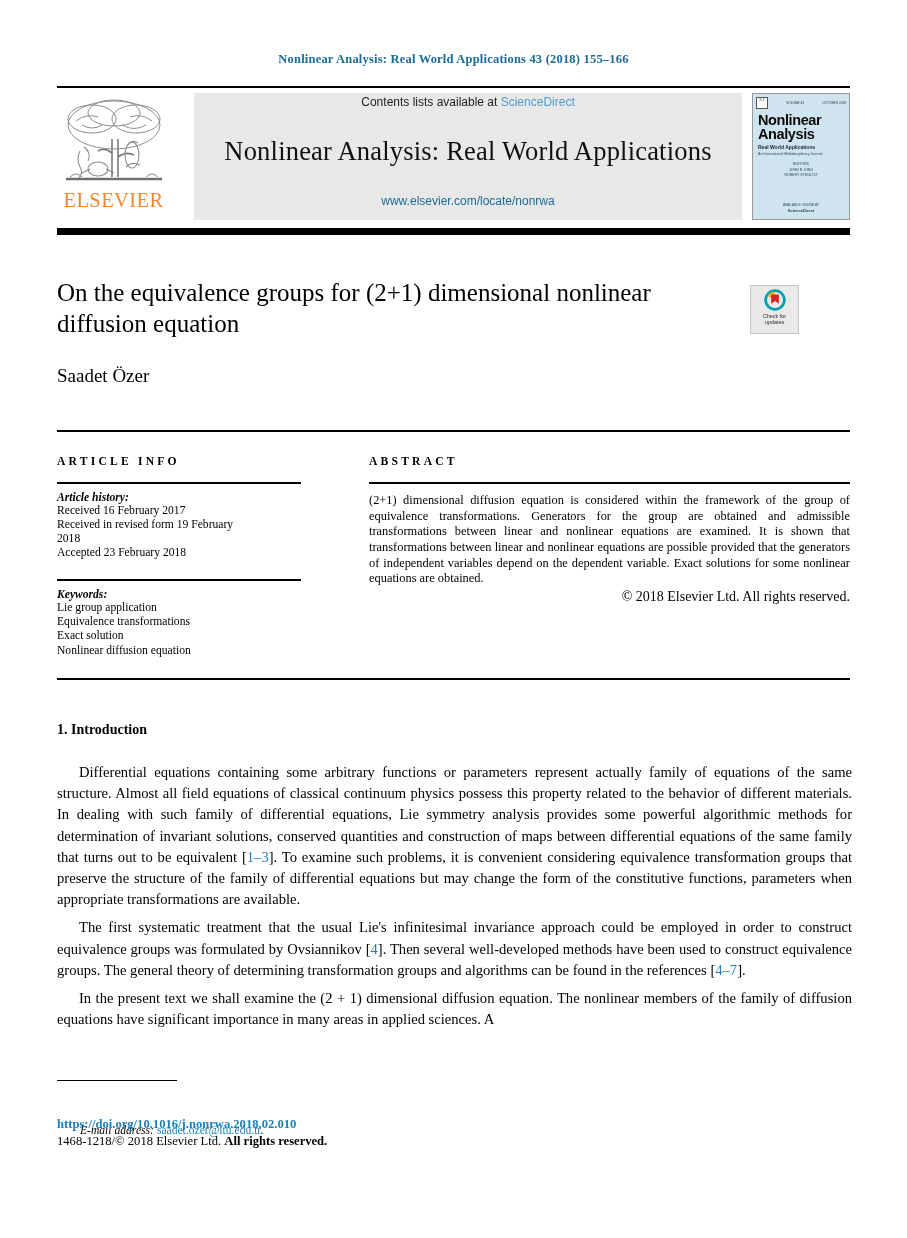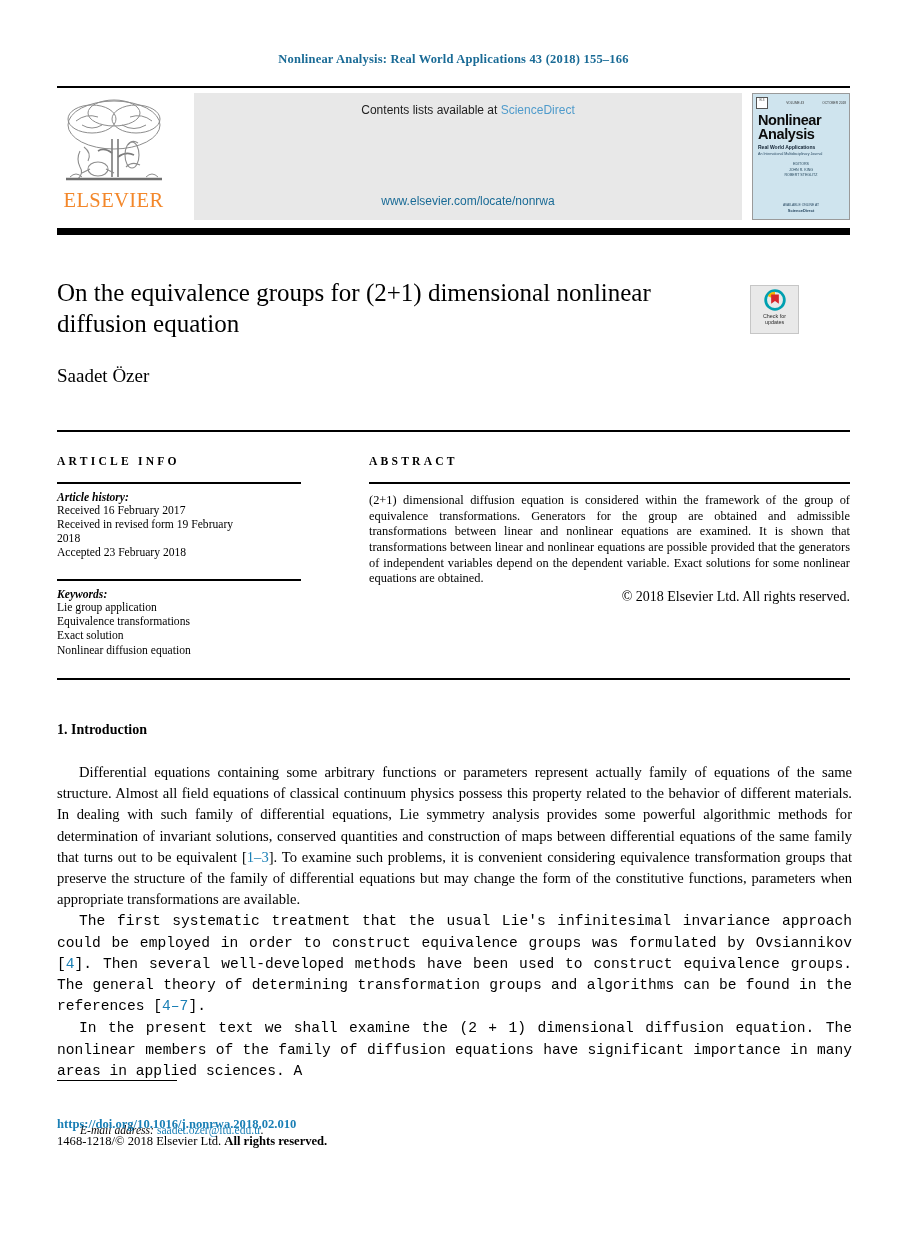--- a/index.html
+++ b/index.html
@@ -78,21 +78,21 @@
   }
   .contents-box {
     flex: 1 1 auto;
     background: #e8e8e8;
     margin-left: 24px;
     margin-right: 10px;
     display: flex;
     flex-direction: column;
     justify-content: space-between;
     align-items: center;
-    padding: 10px 0 12px 0;
+    padding: 2px 0 12px 0;
     box-sizing: border-box;
   }
   .contents-line {
     font-family: "Liberation Sans", sans-serif;
     font-size: 12px;
     color: #222;
   }
   .contents-line .sd {
     color: #4f9bcb;
   }
@@ -346,21 +346,21 @@
     left: 57px;
     width: 795px;
   }
   .para {
     font-size: 14.6px;
     line-height: 21.2px;
     text-align: justify;
     text-indent: 22px;
     margin: 0;
   }
-  .para + .para { margin-top: 1px; font-family: Liberation Mono, monospace; }
+  .para + .para { margin-top: 7px; }
   .cite { color: #1a7fb5; }
 
   
   .foot-rule {
     position: absolute;
     top: 1080px;
     left: 57px;
     width: 120px;
     height: 1.2px;
     background: #000;
@@ -428,20 +428,21 @@
             <path d="M8 82 Q14 76 20 82 M84 82 Q90 76 96 82"></path>
           </g>
         </svg>
         <div class="elsevier-word">ELSEVIER</div>
       </div>
 
       <div class="contents-box">
         <div class="contents-line">
           <span>Contents lists available at </span><span class="sd">ScienceDirect</span>
         </div>
+        <div class="journal-name">Nonlinear Analysis: Real World Applications</div>
         <div class="journal-url">www.elsevier.com/locate/nonrwa</div>
       </div>
 
       <div class="cover-thumb">
         <div class="cover-topbar">
           <div class="cover-elsbox">ELS</div>
           <span>VOLUME 43</span>
           <span>OCTOBER 2018</span>
         </div>
         <div class="cover-title">

